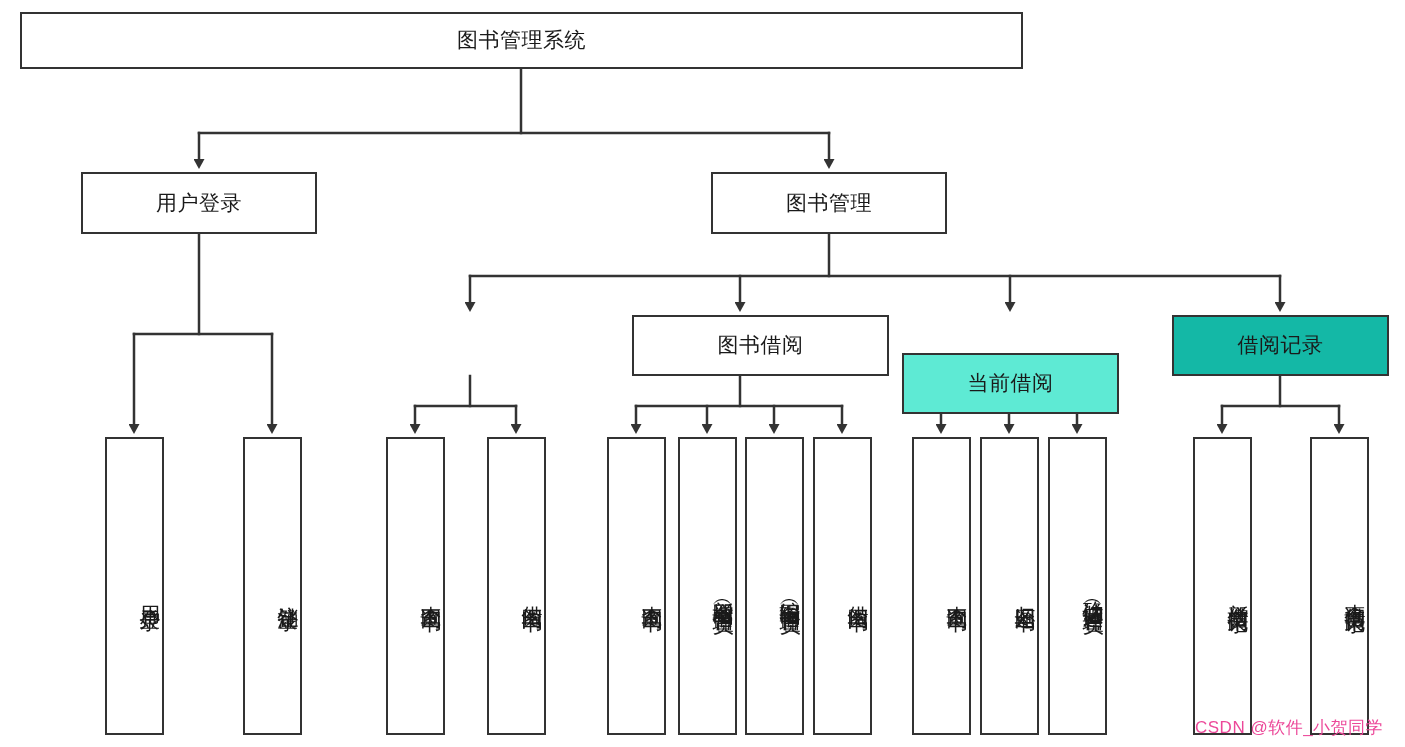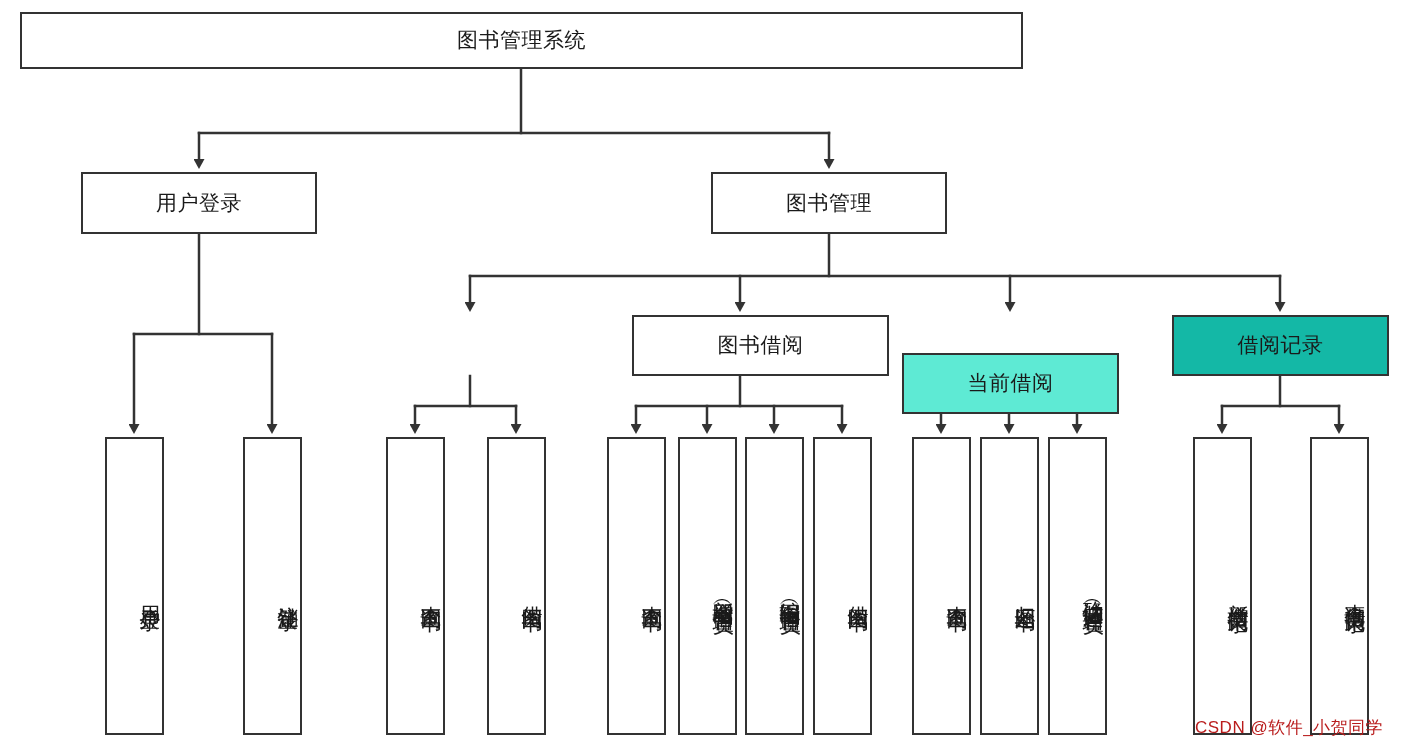--- a/index.html
+++ b/index.html
@@ -171,15 +171,15 @@
   <div class="node vert" id="node-leaf-10" style="left: 1048px; top: 437px; width: 59px; height: 298px; border-color: rgb(51, 51, 51); background: rgb(255, 255, 255); color: rgb(26, 26, 26);">
     <span class="label">确认归还（管理员）</span>
   </div>
   <div class="node vert" id="node-leaf-11" style="left: 1193px; top: 437px; width: 59px; height: 298px; border-color: rgb(51, 51, 51); background: rgb(255, 255, 255); color: rgb(26, 26, 26);">
     <span class="label">新增借阅记录</span>
   </div>
   <div class="node vert" id="node-leaf-12" style="left: 1310px; top: 437px; width: 59px; height: 298px; border-color: rgb(51, 51, 51); background: rgb(255, 255, 255); color: rgb(26, 26, 26);">
     <span class="label">查询借阅记录</span>
   </div>
 
-  <div class="watermark" id="watermark-el" style="left: 1195px; top: 716px; color: #b91c1c;">CSDN @软件_小贺同学</div>
+  <div class="watermark" id="watermark-el" style="left: 1195px; top: 716px; color: #ec4899;">CSDN @软件_小贺同学</div>
 
 </div>
 
 </body></html>

